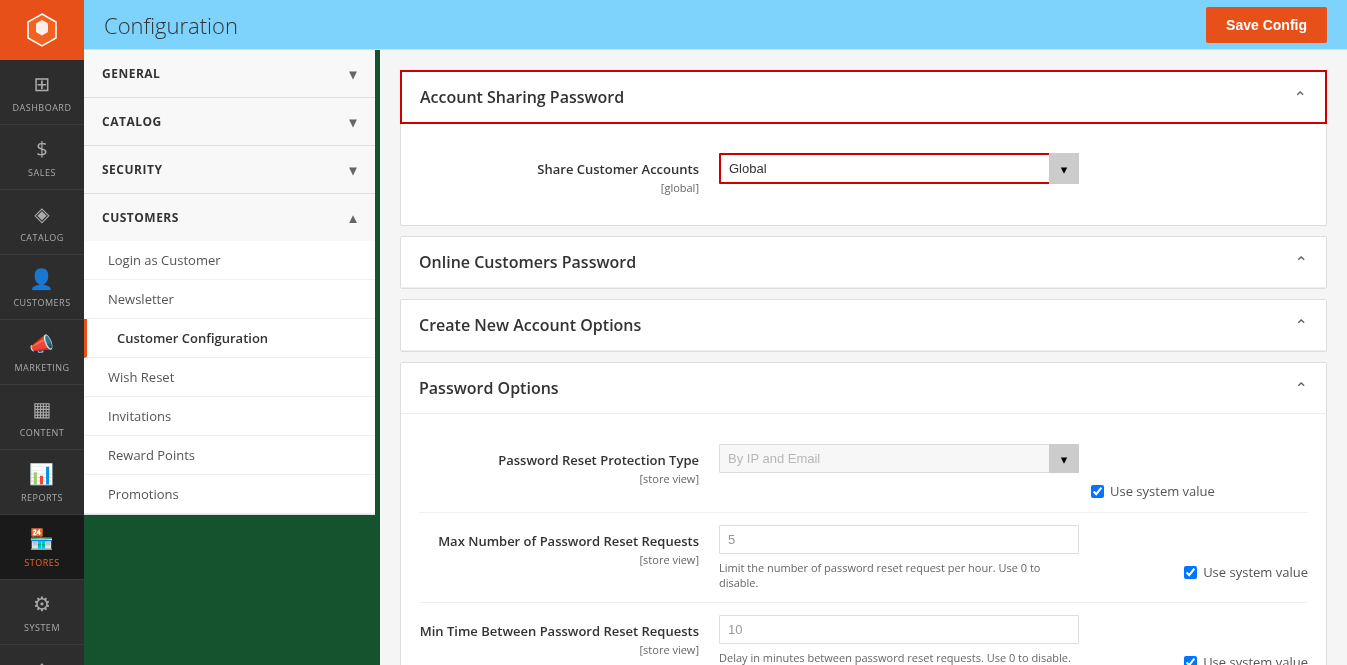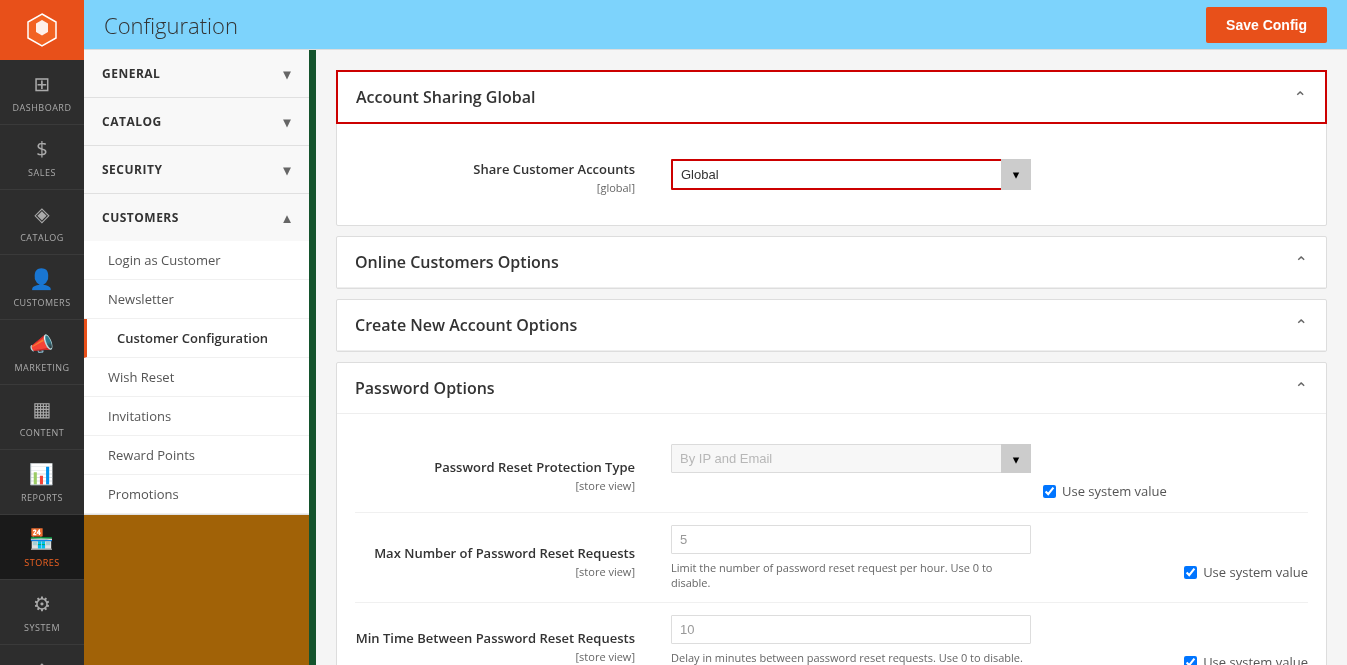--- a/index.html
+++ b/index.html
@@ -79,23 +79,23 @@
 
     
     .content-body {
       display: flex;
       flex: 1;
       overflow: hidden;
     }
 
     
     .sidebar {
-      width: 232px;
-      background: #a16207;
-      border-right: 7px solid #14532d;
+      width: 296px;
+      background: #14532d;
+      border-right: 5px solid #14532d;
       overflow-y: auto;
       flex-shrink: 0;
     }
     .sidebar-section {
       border-bottom: 1px solid #e0e0e0;
     }
     .sidebar-section-header {
       display: flex;
       align-items: center;
       justify-content: space-between;
@@ -156,24 +156,23 @@
       font-weight: 600;
       color: #333;
     }
     .config-section-toggle { color: #666; font-size: 16px; }
 
     .config-section-body { padding: 18px; }
 
     
     .form-row {
       display: flex;
-      align-items: center;
+      align-items: flex-start;
       padding: 12px 0;
       border-bottom: 1px solid #f0f0f0;
-      gap: 16px;
     }
     .form-row:last-child { border-bottom: none; }
     .form-label-col {
       width: 300px;
       flex-shrink: 0;
       text-align: right;
       padding-right: 20px;
       padding-top: 7px;
     }
     .form-label {
@@ -357,38 +356,38 @@
               <div class="sidebar-sub-item">Promotions</div>
             </div>
           </div>
         </div>
     </aside>
 
     <main class="right-content">
       <div id="config-sections">
           <div class="config-section">
             <div class="config-section-header highlighted">
-    <span class="config-section-title">Account Sharing Global</span>
+    <span class="config-section-title">Account Sharing Password</span>
     <span class="config-section-toggle">⌃</span>
   </div>
             <div class="config-section-body">
               <div class="form-row">
                 <div class="form-label-col">
         <span class="form-label">Share Customer Accounts</span>
         <span class="form-label-sub">[global]</span>
       </div>
                 <div class="form-control-col">
                   <div class="form-select-wrapper"><select class="form-select highlighted"><option value="Global">Global</option><option value="Per Website">Per Website</option><option value="Per Store">Per Store</option></select><div class="select-arrow">▾</div></div>
                 </div>
               </div>
             </div>
           </div>
           <div class="config-section config-section-collapsed">
             <div class="config-section-header">
-    <span class="config-section-title">Online Customers Options</span>
+    <span class="config-section-title">Online Customers Password</span>
     <span class="config-section-toggle">⌃</span>
   </div>
           </div>
           <div class="config-section config-section-collapsed">
             <div class="config-section-header">
     <span class="config-section-title">Create New Account Options</span>
     <span class="config-section-toggle">⌃</span>
   </div>
           </div>
           <div class="config-section">

